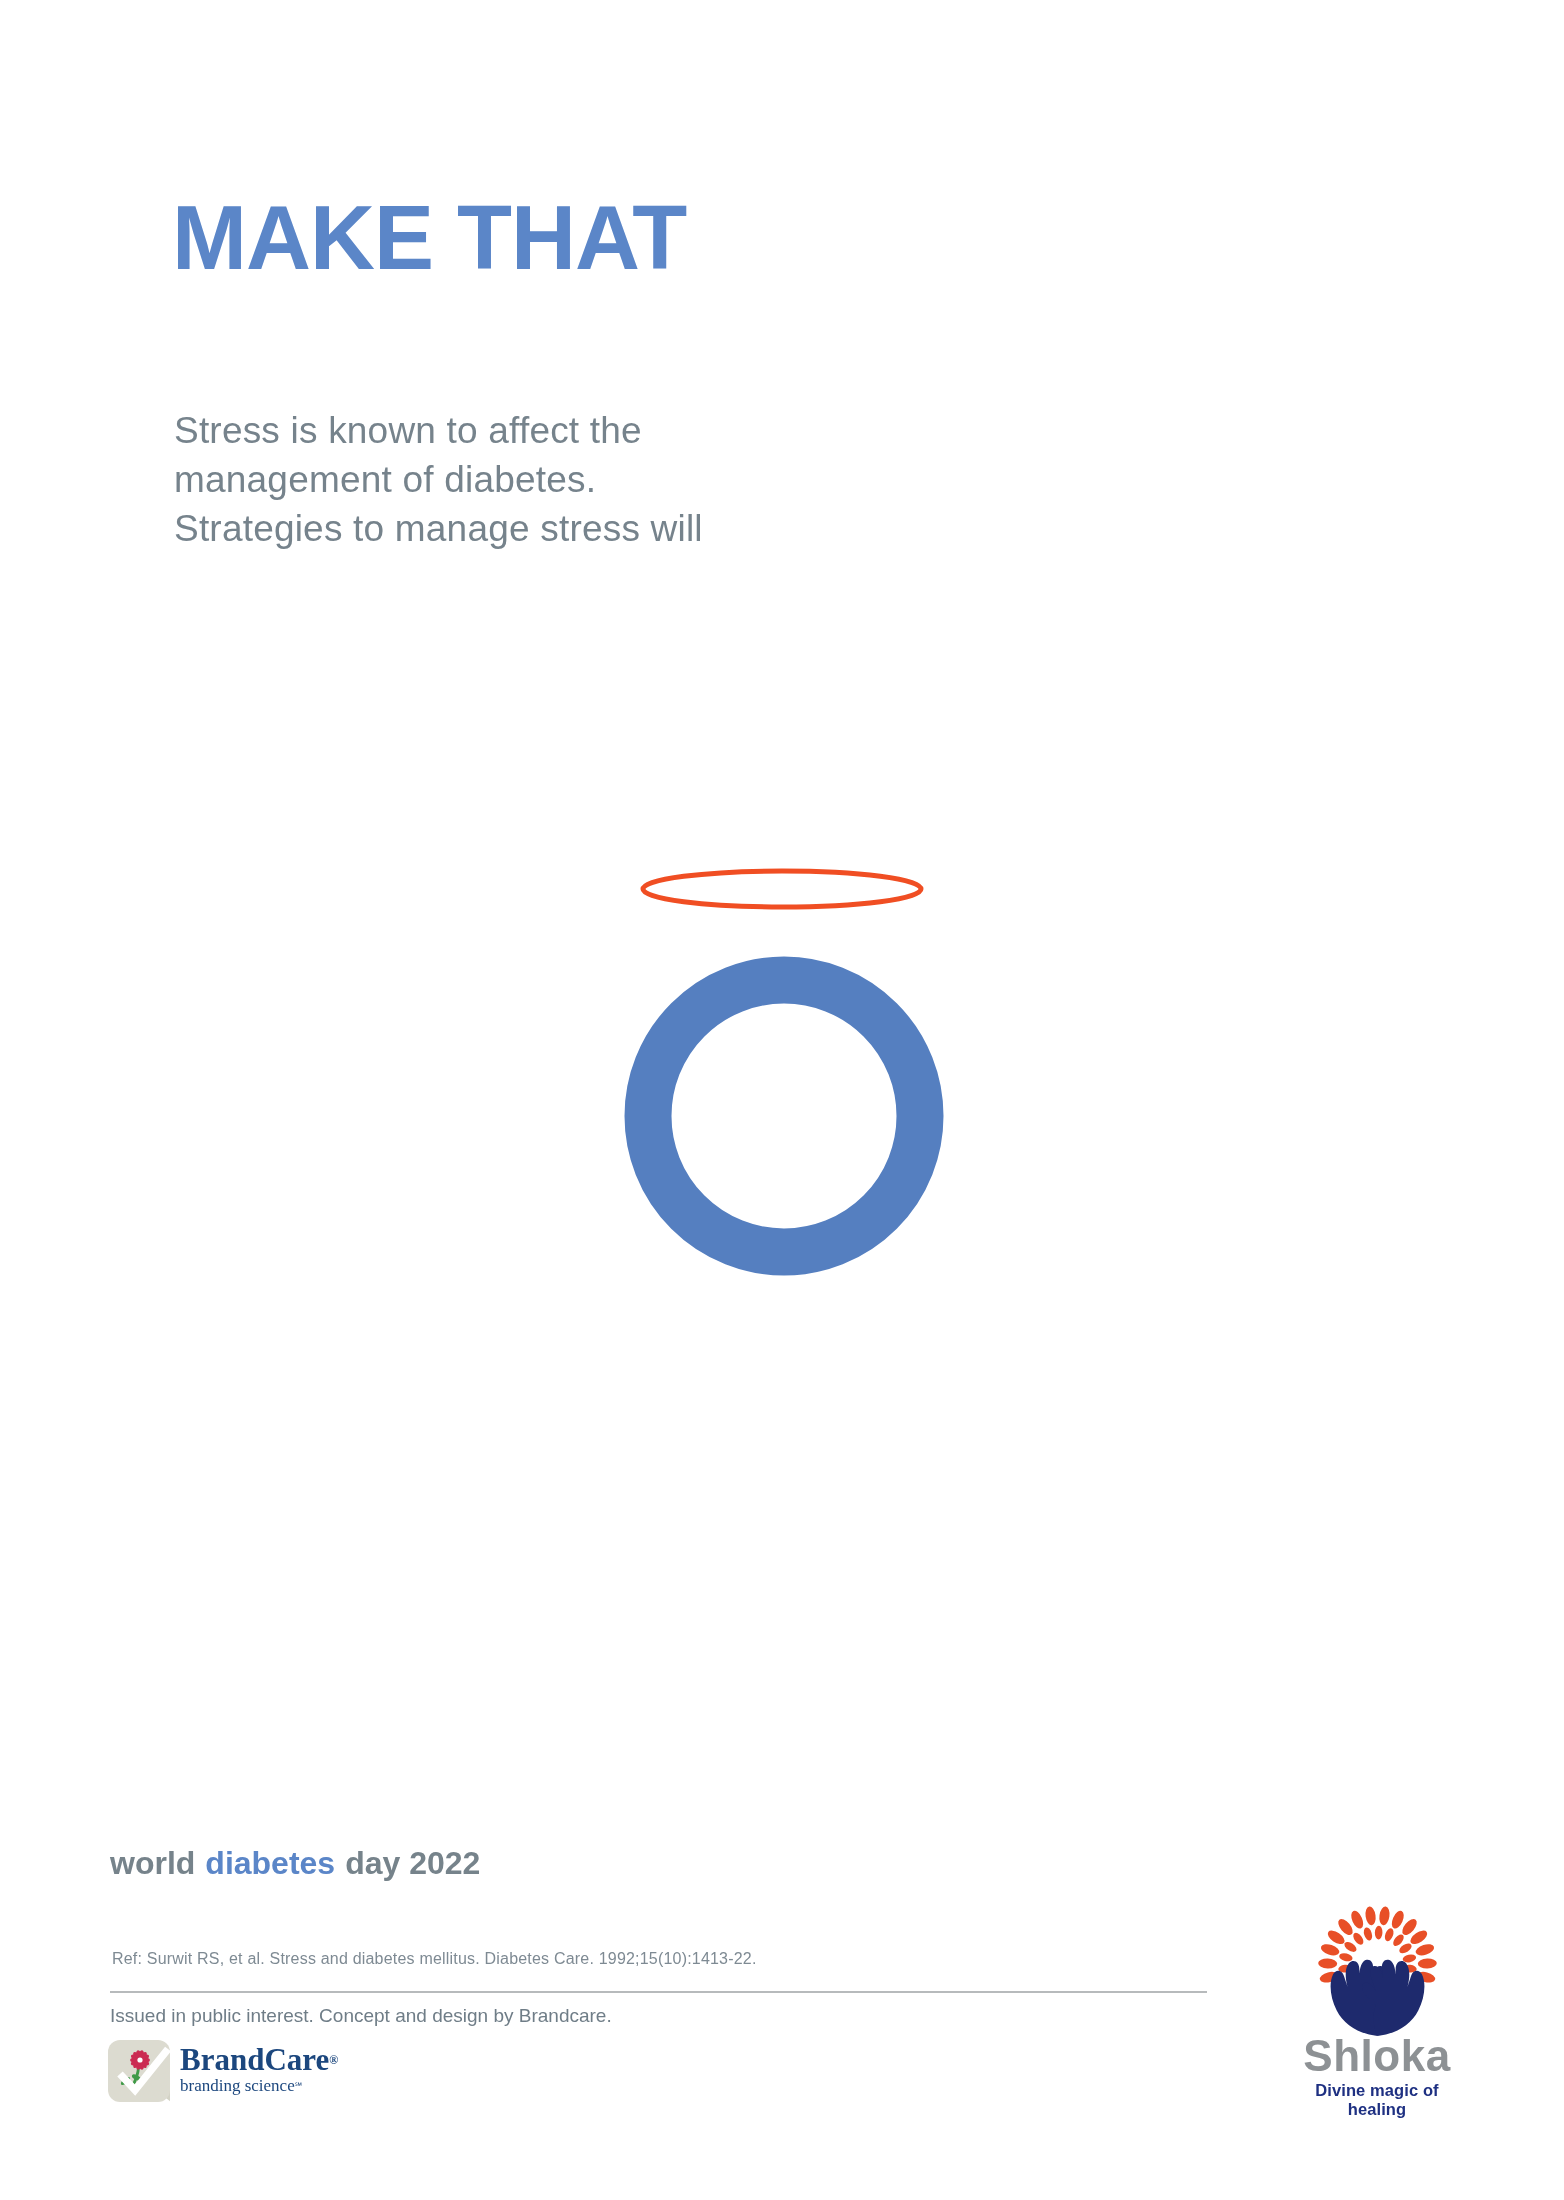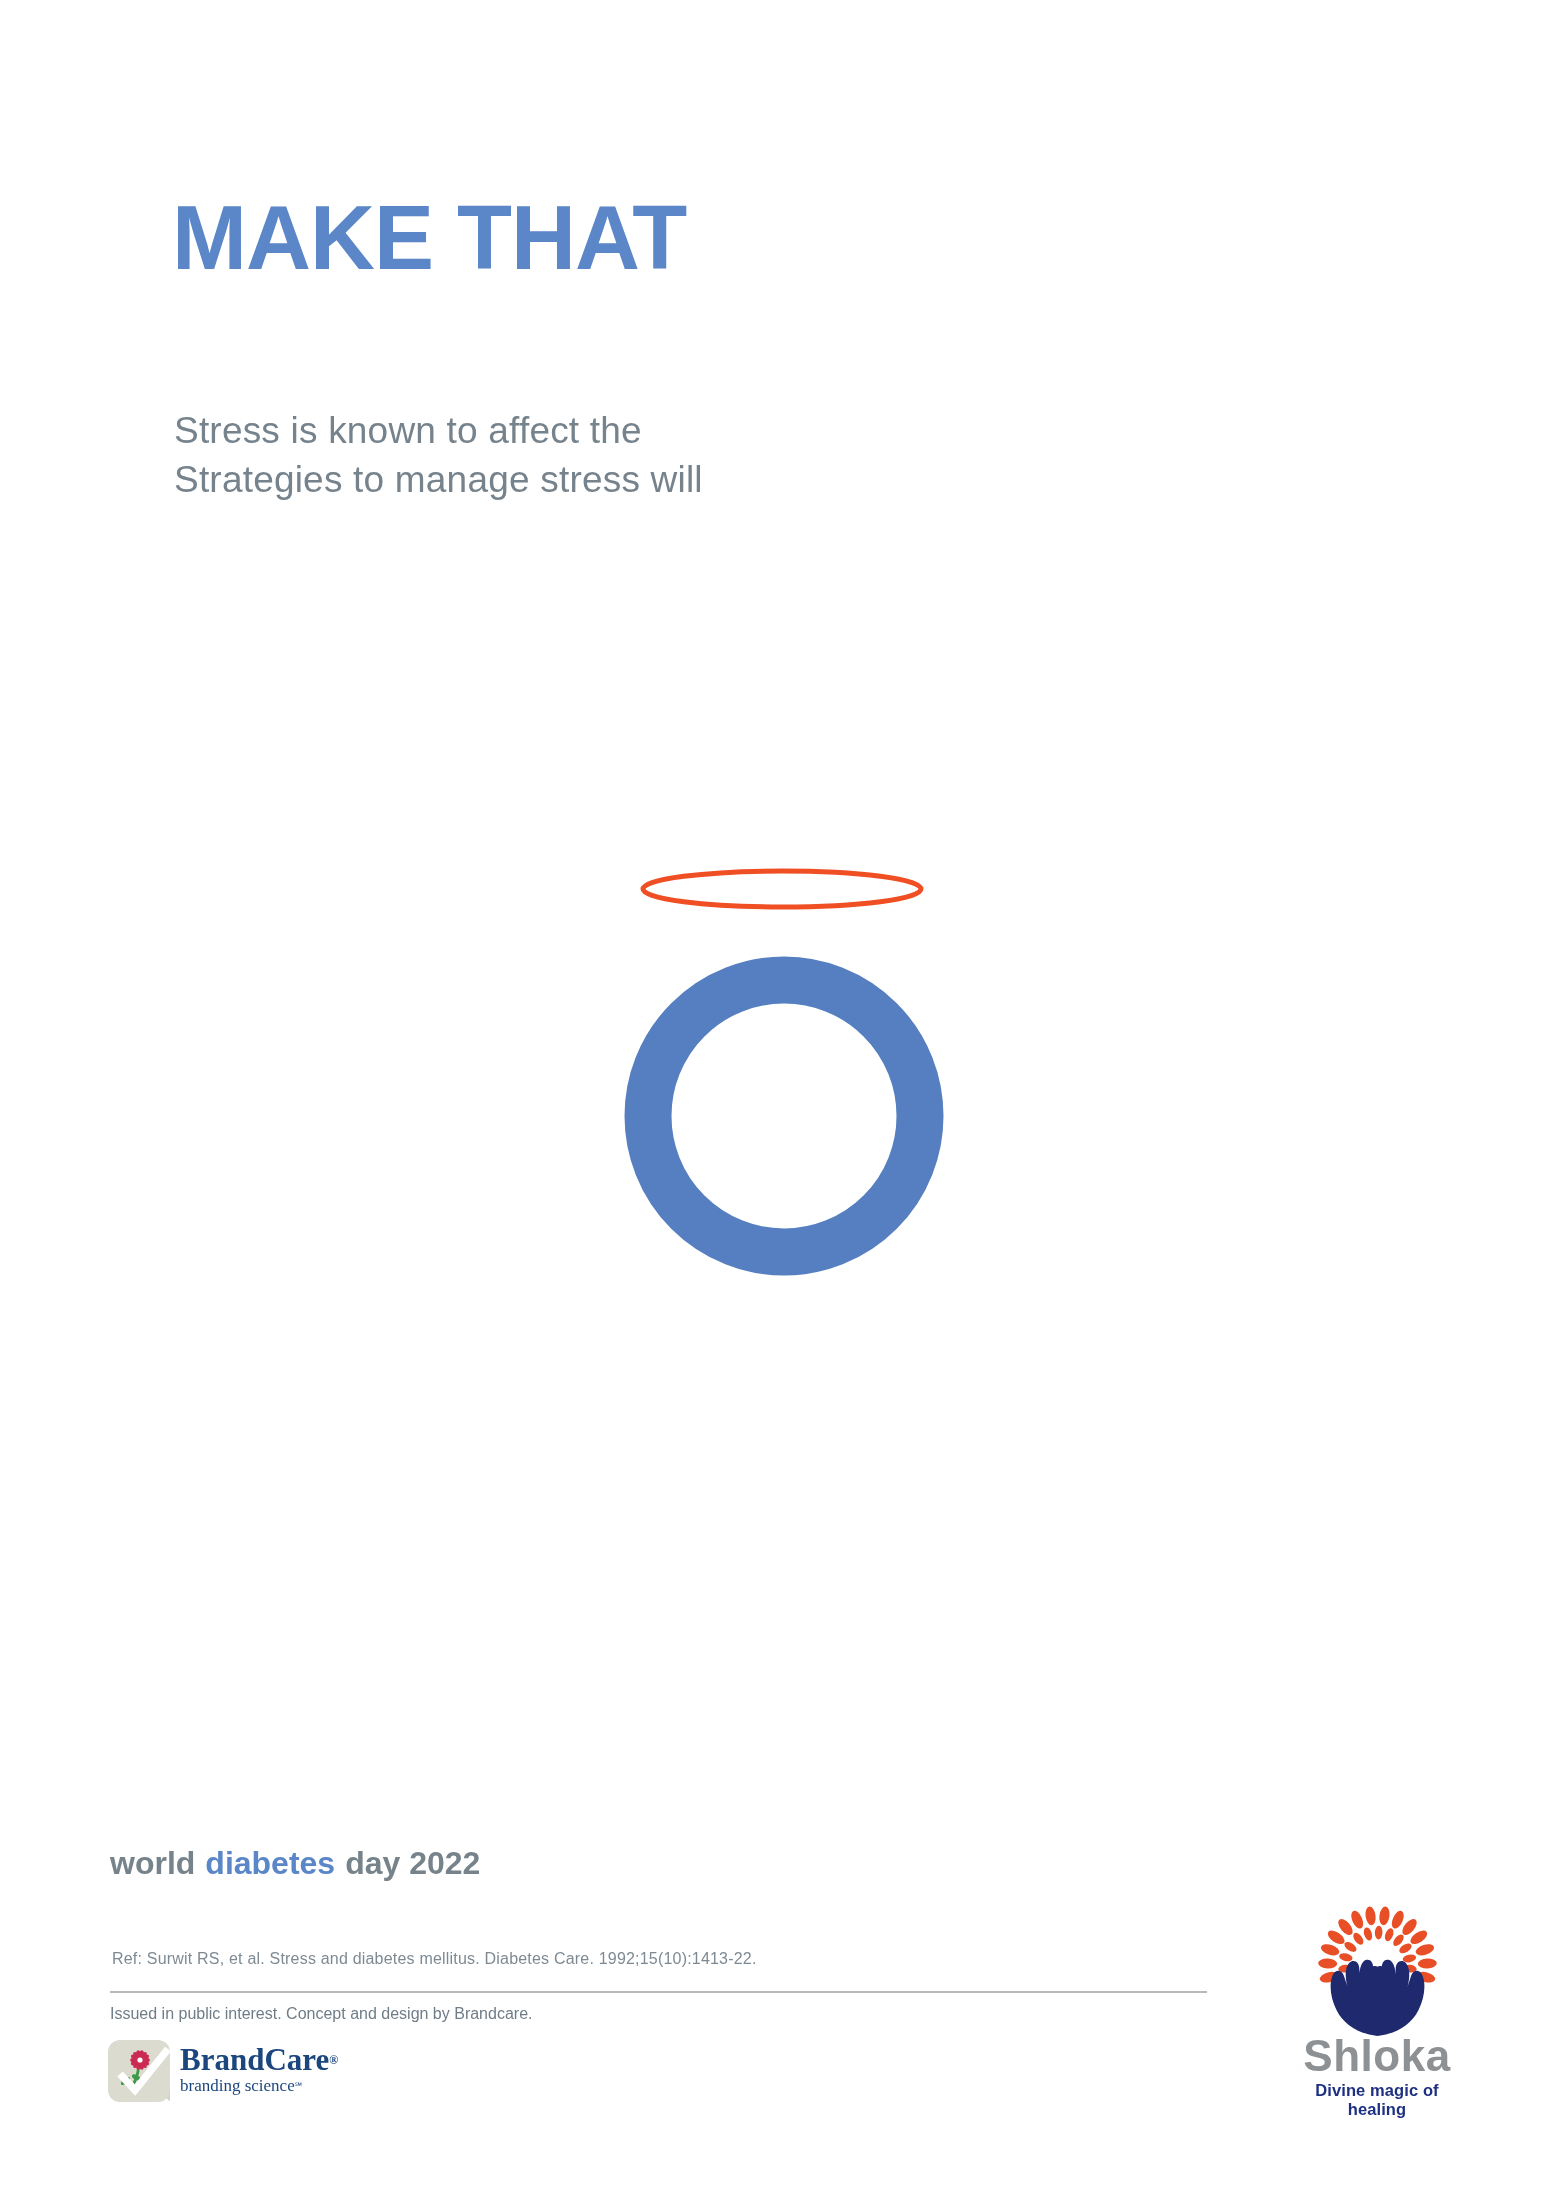--- a/index.html
+++ b/index.html
@@ -38,21 +38,21 @@
   .reference{
     position:absolute; left:112px; top:1950px;
     font-size:16px; color:#7e8a93; letter-spacing:0.2px;
   }
   .divider{
     position:absolute; left:110px; top:1991px;
     width:1097px; height:2px; background:#b7babc;
   }
   .issued{
     position:absolute; left:110px; top:2005px;
-    font-size:16px; color:#6f7d87;
+    font-size:19px; color:#6f7d87;
   }
   
   .brandcare{
     position:absolute; left:108px; top:2040px;
     display:flex; align-items:flex-start;
   }
   .brandcare .bc-text{ margin-left:10px; padding-top:4px; }
   .bc-name{
     font-family:"Liberation Serif", serif;
     font-size:31px; font-weight:600; color:#1c477e; line-height:32px;
@@ -82,20 +82,21 @@
 <body>
 
 <div class="poster">
 
   <div class="headline">
     <div>MAKE THAT</div>
   </div>
 
   <div class="body-copy">
     <div>Stress is known to affect the</div>
+    <div>management of diabetes.</div>
     <div>Strategies to manage stress will</div>
   </div>
 
   <svg class="graphic" width="350" height="430" viewBox="0 0 350 430" aria-hidden="true">
     <ellipse cx="172" cy="31" rx="139" ry="18" fill="none" stroke="#f04e23" stroke-width="5"></ellipse>
     <circle cx="174" cy="258" r="136" fill="none" stroke="#557fc0" stroke-width="47"></circle>
   </svg>
 
   <div class="campaign">
     <span class="word">world</span><span class="word blue">diabetes</span><span class="word">day 2022</span>

